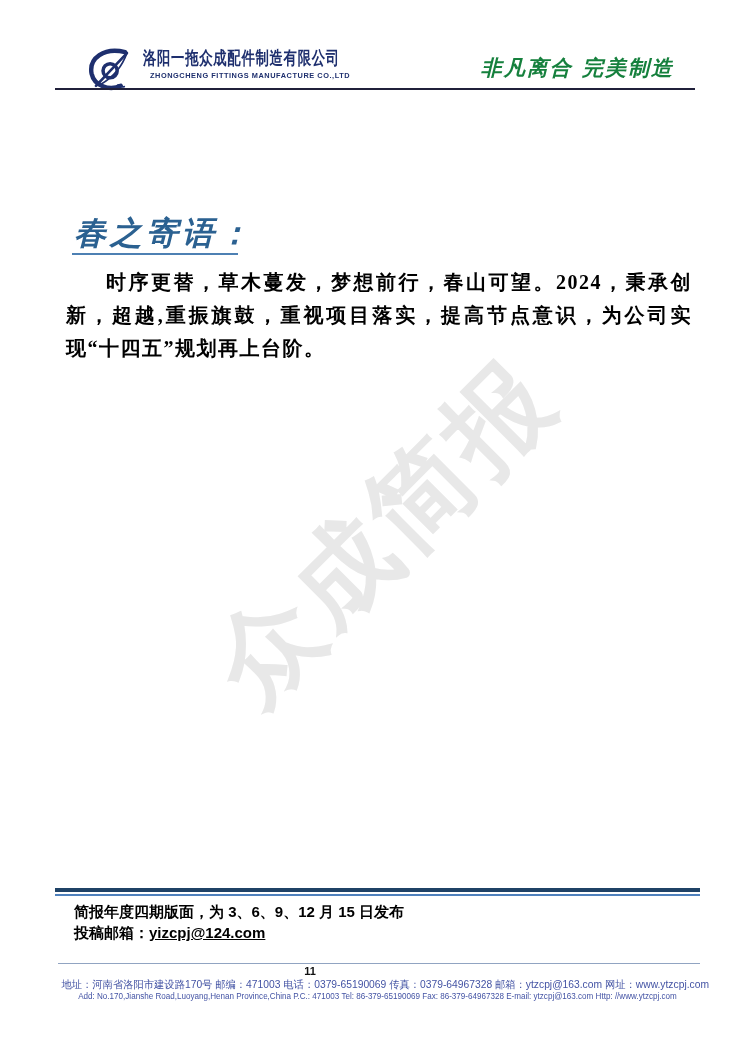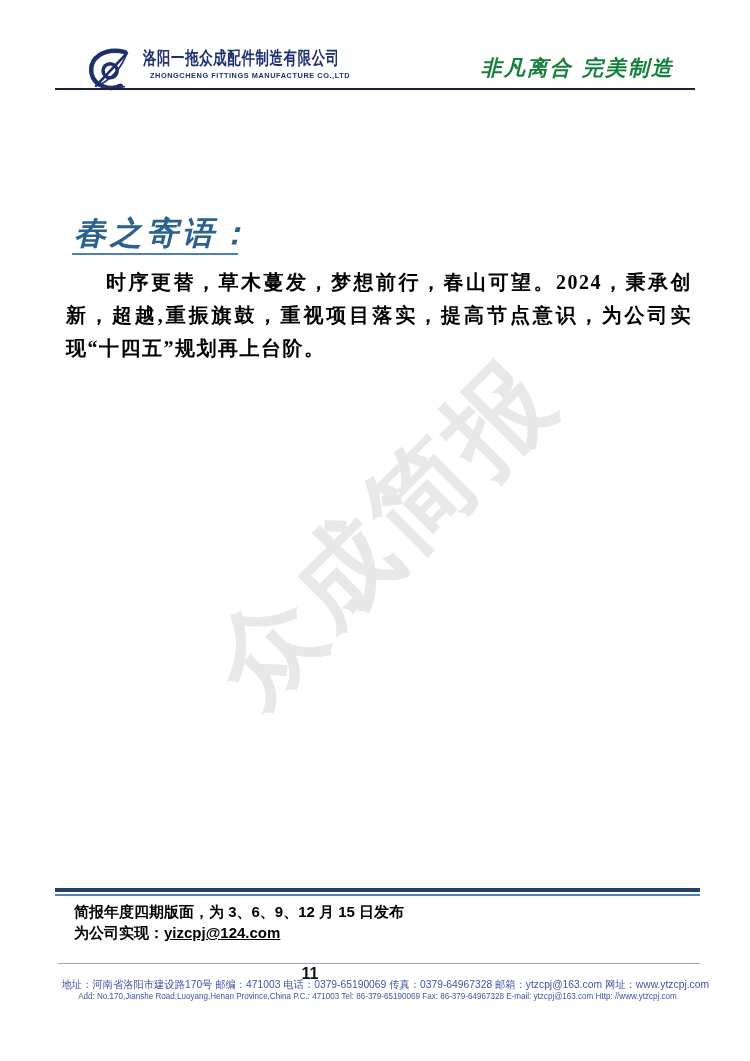--- a/index.html
+++ b/index.html
@@ -56,21 +56,21 @@
   .pub-block{
     position:absolute;left:66px;top:901px;width:620px;
     font-family:"Liberation Sans",sans-serif;font-weight:bold;
     font-size:15px;line-height:21px;color:#000000;margin-left:8px;
   }
   .pub-line{white-space:nowrap;}
   .email-link{color:#000000;text-decoration:underline;cursor:pointer;}
   .thin-rule{position:absolute;left:58px;top:963px;width:642px;height:1px;background:#91a4c2;}
   .page-number{
     position:absolute;left:60px;top:965px;width:500px;text-align:center;
-    font-family:"Liberation Sans",sans-serif;font-weight:bold;font-size:16px;color:#111111;
+    font-family:"Liberation Sans",sans-serif;font-weight:bold;font-size:11px;color:#111111;
   }
   .addr-zh{
     position:absolute;left:55px;top:978px;width:645px;text-align:center;white-space:nowrap;
     font-family:"Liberation Sans",sans-serif;font-size:10.5px;color:#4353a4;
     transform:scaleX(0.98);transform-origin:center top;
   }
   .addr-en{
     position:absolute;left:55px;top:991px;width:645px;text-align:center;white-space:nowrap;
     font-family:"Liberation Sans",sans-serif;font-size:8.5px;color:#4353a4;
     transform:scaleX(0.95);transform-origin:center top;
@@ -104,21 +104,21 @@
   <div class="title-underline"></div>
 
   <p class="article-body">时序更替，草木蔓发，梦想前行，春山可望。2024，秉承创新，超越,重振旗鼓，重视项目落实，提高节点意识，为公司实现“十四五”规划再上台阶。</p>
 
   <div class="watermark">众成简报</div>
 
   <div class="double-rule"></div>
 
   <div class="pub-block">
     <div class="pub-line">简报年度四期版面，为 3、6、9、12 月 15 日发布</div>
-    <div class="pub-line"><span>为公司实现：</span><span class="email-link">yizcpj@124.com</span></div>
+    <div class="pub-line"><span>投稿邮箱：</span><span class="email-link">yizcpj@124.com</span></div>
   </div>
 
   <div class="thin-rule"></div>
 
   <div class="page-number">11</div>
 
   <div class="addr-zh">地址：河南省洛阳市建设路170号  邮编：471003  电话：0379-65190069  传真：0379-64967328  邮箱：ytzcpj@163.com  网址：www.ytzcpj.com</div>
 
   <div class="addr-en">Add: No.170,Jianshe Road,Luoyang,Henan Province,China   P.C.: 471003   Tel: 86-379-65190069   Fax: 86-379-64967328   E-mail: ytzcpj@163.com   Http: //www.ytzcpj.com</div>
 

